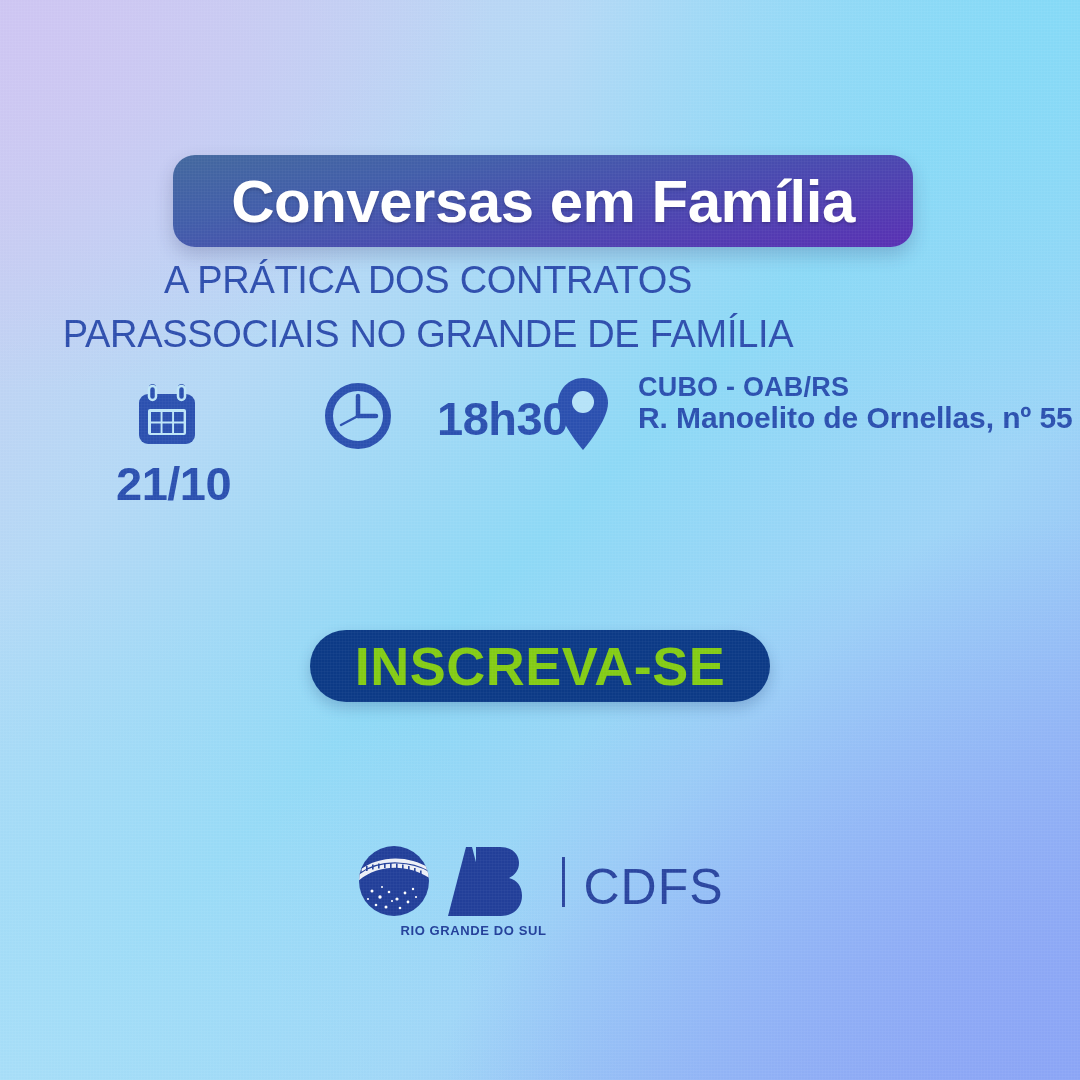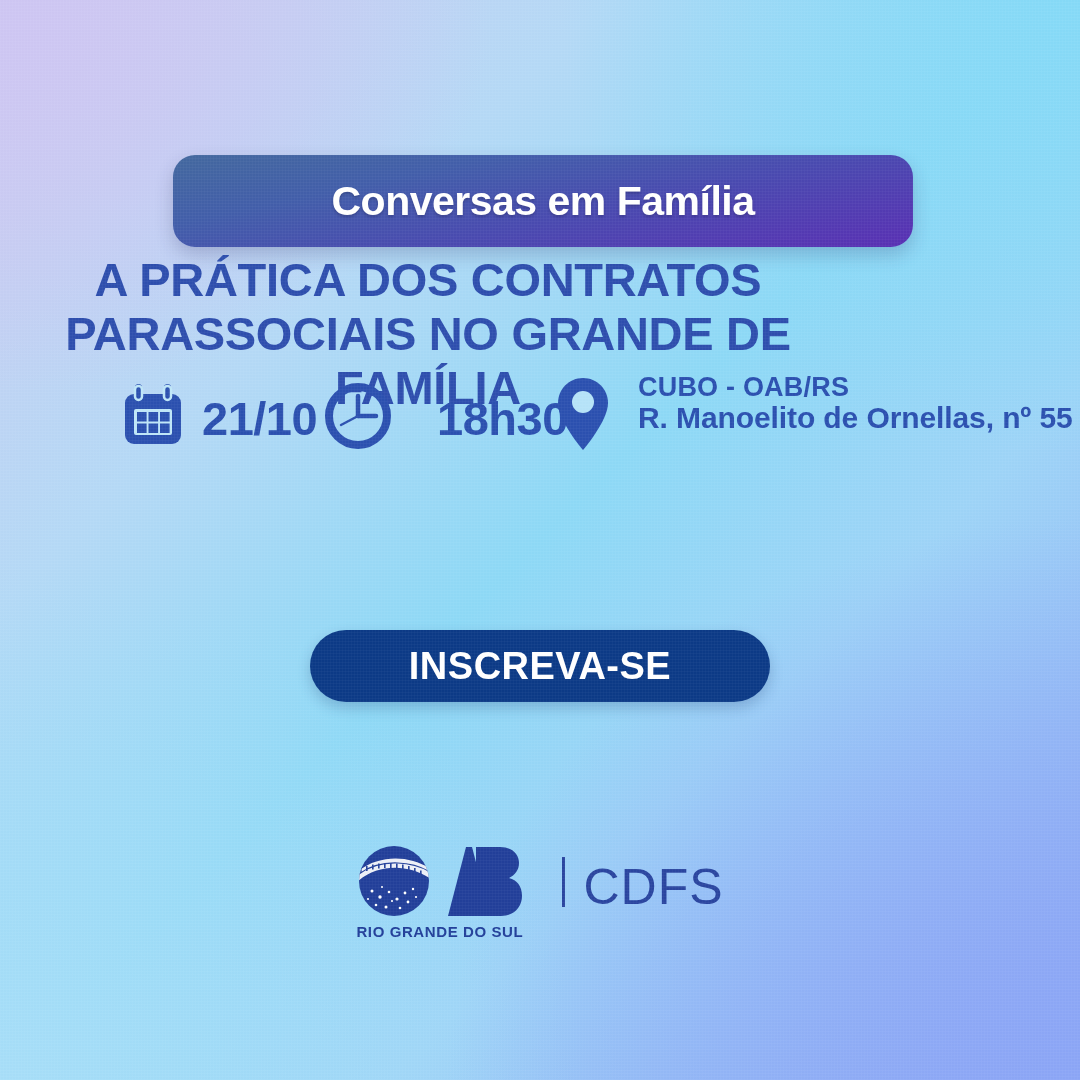--- a/index.html
+++ b/index.html
@@ -46,56 +46,56 @@
     height: 92px;
     border-radius: 22px;
     background: linear-gradient(168deg, #44699f 0%, #435faa 28%, #4a4bb0 58%, #5a31b4 100%);
     box-shadow: 0 8px 18px rgba(40,40,90,0.22);
     display: flex;
     align-items: center;
     justify-content: center;
   }
   #title-text {
     color: #ffffff;
-    font-size: 41px;
+    font-size: 60px;
     font-weight: 700;
     letter-spacing: -0.5px;
     white-space: nowrap;
     text-shadow: 0 2px 3px rgba(20,20,60,0.28);
   }
 
   
   #subtitle {
     position: absolute;
     left: 0;
     top: 253px;
     width: 856px;
     text-align: center;
     color: #2f4fae;
-    font-size: 47px;
-    font-weight: 700;
+    font-size: 38px;
+    font-weight: 400;
     line-height: 54px;
     letter-spacing: -0.3px;
   }
   #subtitle .line { display: block; }
 
   
   #info-row {
     position: absolute;
     left: 100px;
     top: 372px;
     width: 930px;
     height: 92px;
   }
   .info-item {
     position: absolute;
     display: flex;
     align-items: center;
   }
-  #info-date  { left: 17px;   top: 8px; }
+  #info-date  { left: 3px;   top: 8px; flex-direction: column; }
   #info-time  { left: 222px; top: 8px; gap: 30px; }
   #info-place { left: 455px; top: 0px; align-items: flex-start; }
 
   .info-value {
     color: #2c51b0;
     font-size: 47px;
     font-weight: 800;
     letter-spacing: -0.5px;
     margin-left: 13px;
     white-space: nowrap;
@@ -122,22 +122,22 @@
   
   #cta-button {
     position: absolute;
     left: 310px;
     top: 630px;
     width: 460px;
     height: 72px;
     border-radius: 36px;
     background: #0d3b87;
     border: none;
-    color: #ffffff;
-    font-size: 38px;
+    color: #84cc16;
+    font-size: 54px;
     font-weight: 800;
     letter-spacing: 0.5px;
     cursor: pointer;
     box-shadow: 0 6px 14px rgba(20,40,100,0.22);
     font-family: "Liberation Sans", sans-serif;
   }
 
   
   #logo-block {
     position: absolute;
@@ -152,23 +152,23 @@
     position: relative;
     width: 190px;
     height: 96px;
   }
   #logo-oab svg { display: block; }
   #logo-rs {
     position: absolute;
     left: 0;
     top: 78px;
     width: 190px;
-    text-align: left;
+    text-align: right;
     color: #23409a;
-    font-size: 15px;
+    font-size: 13px;
     font-weight: 800;
     letter-spacing: 0.6px;
   }
   #logo-divider {
     width: 3px;
     height: 50px;
     background: #2b46a0;
     margin: 0 18px 22px 16px;
   }
   #logo-cdfs {

